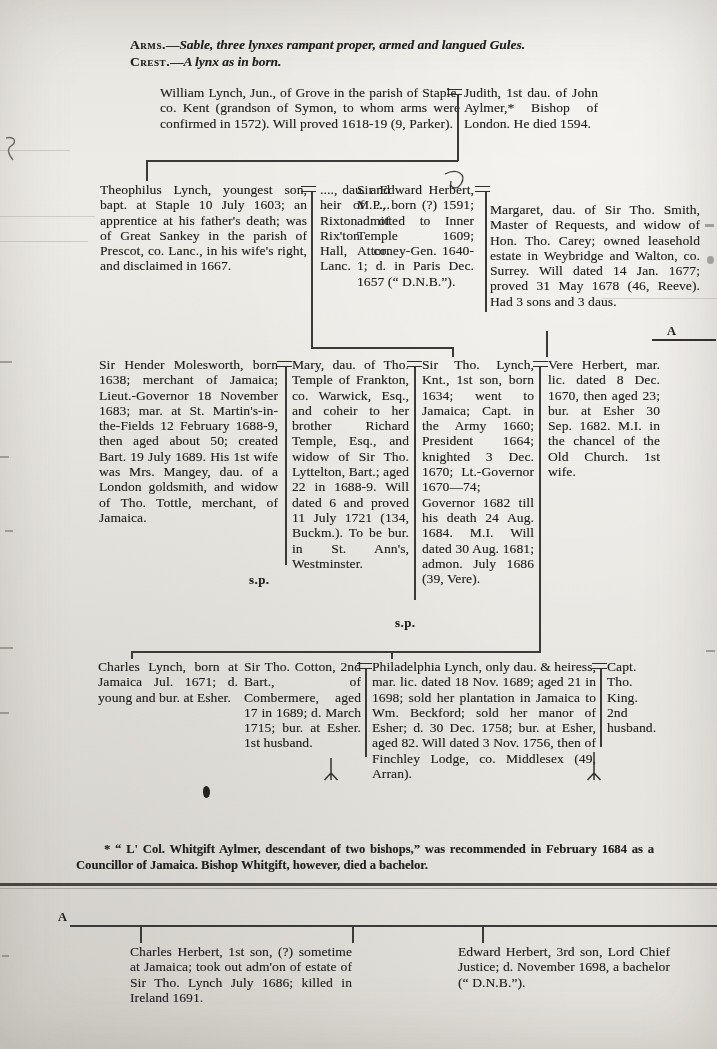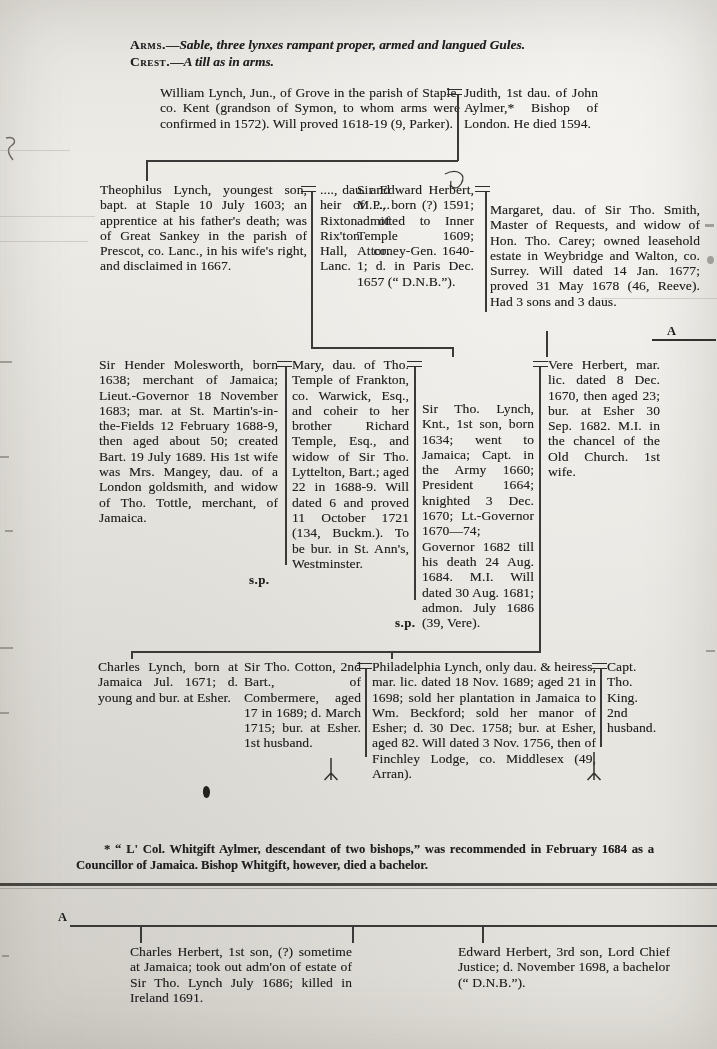--- a/index.html
+++ b/index.html
@@ -52,21 +52,21 @@
   .blob{position:absolute;background:#23221f;border-radius:45% 55% 50% 50%;}
   svg.mark{position:absolute;overflow:visible;}
 </style>
 </head>
 <body>
 
 <div class="page">
 
   <div class="headline">
     <div><span class="sc">Arms.</span><span class="ital">—Sable, three lynxes rampant proper, armed and langued Gules.</span></div>
-    <div><span class="sc">Crest.</span><span class="ital">—A till as in arms.</span></div>
+    <div><span class="sc">Crest.</span><span class="ital">—A lynx as in born.</span></div>
   </div>
 
   <div class="person" style="left:160px;top:85px;width:300px;">William Lynch, Jun., of Grove in the parish of Staple, co. Kent (grandson of Symon, to whom arms were confirmed in 1572).  Will proved 1618-19 (9, Parker).</div>
   <div class="eq" style="left:447px;top:89px;"></div>
   <div class="person" style="left:464px;top:85px;width:134px;">Judith, 1st dau. of John Aylmer,* Bishop of London. He died 1594.</div>
   <div class="vl" style="left:457px;top:95px;height:66px;"></div>
   <div class="hl" style="left:146px;top:160px;width:312px;"></div>
   <div class="vl" style="left:146px;top:160px;height:21px;"></div>
 
   <div class="person" style="left:100px;top:182px;width:207px;">Theophilus Lynch, youngest son, bapt. at Staple 10 July 1603; an apprentice at his father's death; was of Great Sankey in the parish of Prescot, co. Lanc., in his wife's right, and disclaimed in 1667.</div>
@@ -80,23 +80,23 @@
   <div class="eq" style="left:475px;top:186px;"></div>
   <div class="person" style="left:490px;top:182px;width:210px;margin-top:20px;">Margaret, dau. of Sir Tho. Smith, Master of Requests, and widow of Hon. Tho. Carey; owned leasehold estate in Weybridge and Walton, co. Surrey.  Will dated 14 Jan. 1677; proved 31 May 1678 (46, Reeve).  Had 3 sons and 3 daus.</div>
   <div class="vl" style="left:485px;top:192px;height:120px;"></div>
   <div class="vl" style="left:546px;top:331px;height:26px;"></div>
 
   <div class="cont" style="left:667px;top:324px;">A</div>
   <div class="hl" style="left:652px;top:339px;width:64px;height:2px;background:#32312e;"></div>
 
   <div class="person" style="left:99px;top:357px;width:179px;">Sir Hender Molesworth, born 1638; merchant of Jamaica; Lieut.-Governor 18 November 1683; mar. at St. Martin's-in-the-Fields 12 February 1688-9, then aged about 50; created Bart. 19 July 1689.  His 1st wife was Mrs. Mangey, dau. of a London goldsmith, and widow of Tho. Tottle, merchant, of Jamaica.</div>
   <div class="eq" style="left:277px;top:361px;"></div>
-  <div class="person" style="left:292px;top:357px;width:117px;">Mary, dau. of Tho. Temple of Frankton, co. Warwick, Esq., and coheir to her brother Richard Temple, Esq., and widow of Sir Tho. Lyttelton, Bart.; aged 22 in 1688-9. Will dated 6 and proved 11 October 1721 (134, Buckm.).  To be bur. in St. Ann's, Westminster.</div>
+  <div class="person" style="left:292px;top:357px;width:117px;">Mary, dau. of Tho. Temple of Frankton, co. Warwick, Esq., and coheir to her brother Richard Temple, Esq., and widow of Sir Tho. Lyttelton, Bart.; aged 22 in 1688-9. Will dated 6 and proved 11 July 1721 (134, Buckm.).  To be bur. in St. Ann's, Westminster.</div>
   <div class="eq" style="left:407px;top:361px;"></div>
-  <div class="person" style="left:422px;top:357px;width:112px;margin-top:44px;">Sir Tho. Lynch, Knt., 1st son, born 1634; went to Jamaica; Capt. in the Army 1660; President 1664; knighted 3 Dec. 1670; Lt.-Governor 1670—74; Governor 1682 till his death 24 Aug. 1684.  M.I. Will dated 30 Aug. 1681; admon. July 1686 (39, Vere).</div>
+  <div class="person" style="left:422px;top:357px;width:112px;">Sir Tho. Lynch, Knt., 1st son, born 1634; went to Jamaica; Capt. in the Army 1660; President 1664; knighted 3 Dec. 1670; Lt.-Governor 1670—74; Governor 1682 till his death 24 Aug. 1684.  M.I. Will dated 30 Aug. 1681; admon. July 1686 (39, Vere).</div>
   <div class="eq" style="left:533px;top:361px;"></div>
   <div class="person" style="left:548px;top:357px;width:112px;">Vere Herbert, mar. lic. dated 8 Dec. 1670, then aged 23; bur. at Esher 30 Sep. 1682.  M.I. in the chancel of the Old Church. 1st wife.</div>
 
   <div class="vl" style="left:285px;top:367px;height:198px;"></div>
   <div class="vl" style="left:414px;top:367px;height:233px;"></div>
   <div class="vl" style="left:539px;top:367px;height:284px;"></div>
 
   <div class="sp" style="left:249px;top:573px;">s.p.</div>
   <div class="sp" style="left:395px;top:616px;">s.p.</div>
 

